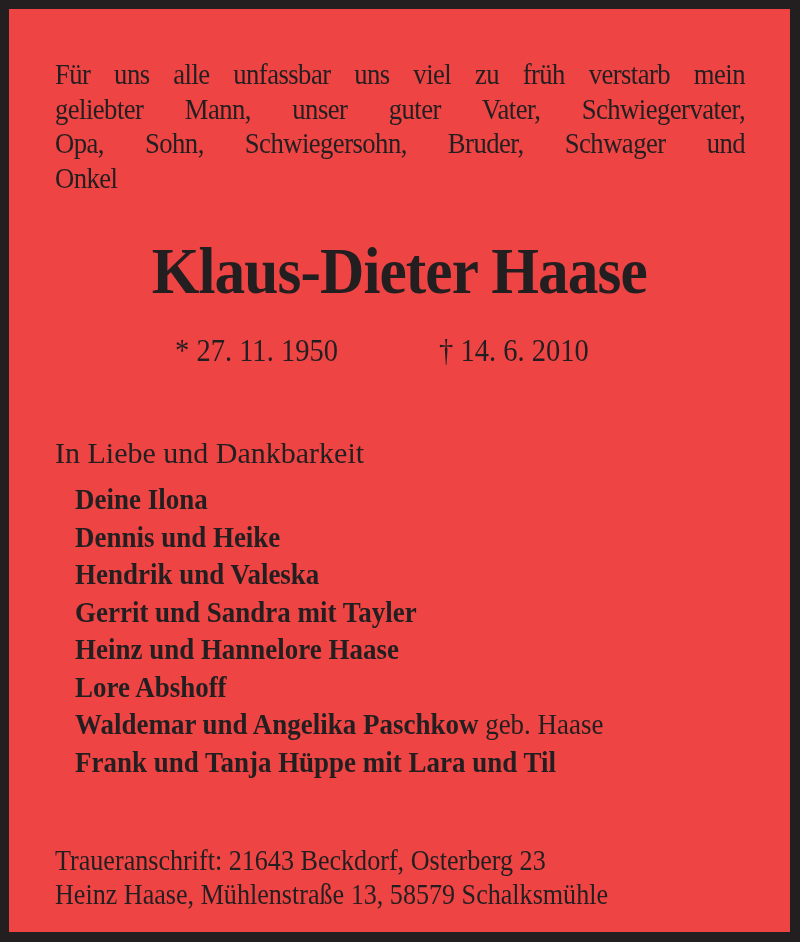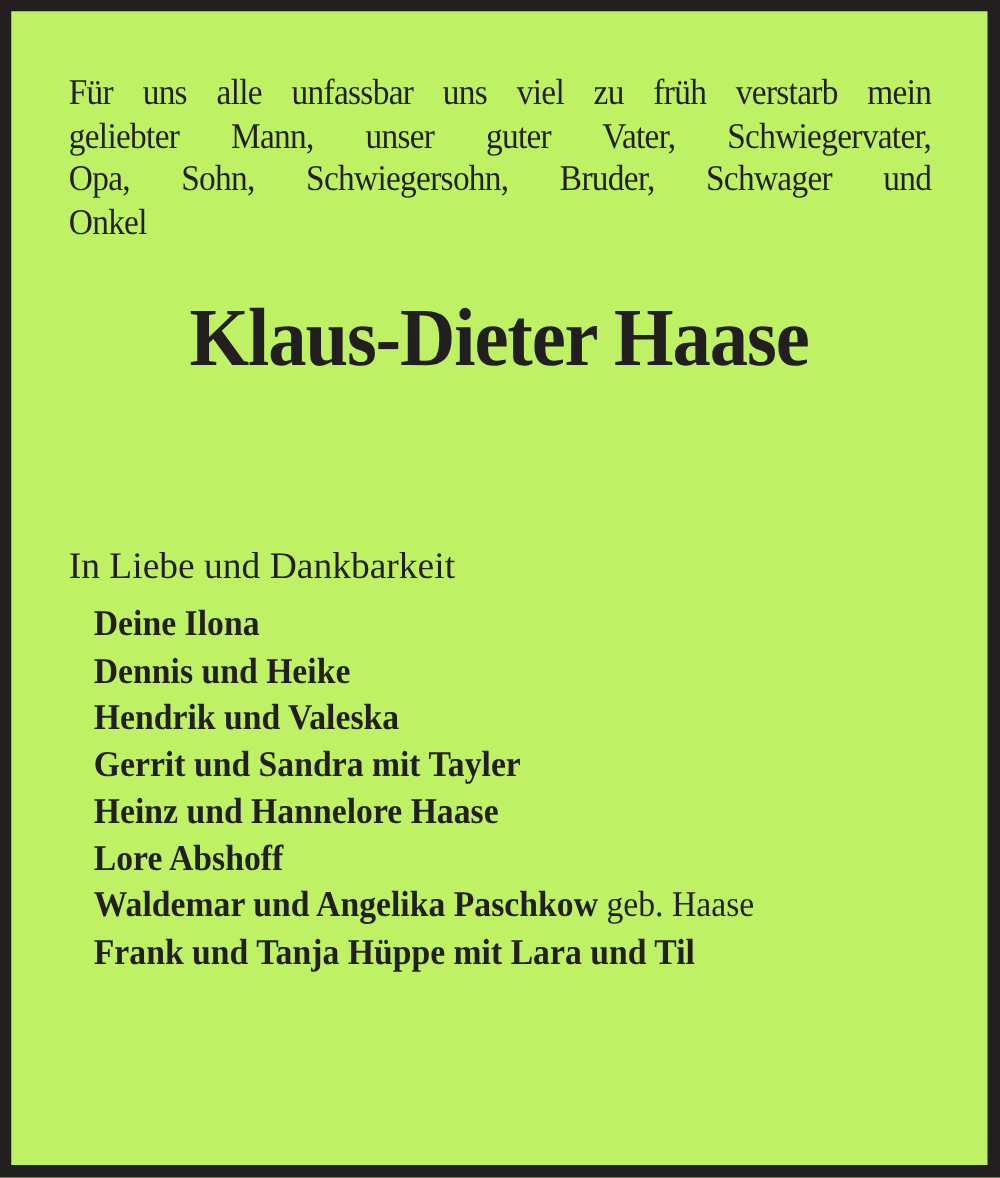--- a/index.html
+++ b/index.html
@@ -2,21 +2,21 @@
 <html><head>
 <meta charset="utf-8">
 <style>
   html, body { margin: 0; padding: 0; }
   body {
     width: 800px; height: 942px; background: #231f20;
     position: relative; overflow: hidden;
   }
   .page {
     position: absolute; left: 9px; top: 9px; width: 781px; height: 923px;
-    background: #bef264; box-sizing: border-box;
+    background: #ef4444; box-sizing: border-box;
     font-family: "Liberation Serif", "DejaVu Serif", serif;
     color: #231f20;
   }
   .intro {
     position: absolute; left: 46px; top: 48px; width: 690px;
     font-size: 29px; line-height: 34.5px; text-align: justify;
     letter-spacing: -0.6px; word-spacing: 0px;
     transform: scaleX(0.92); transform-origin: left top;
     width: 750px;
   }
@@ -59,28 +59,36 @@
     <span class="line">Für uns alle unfassbar uns viel zu früh verstarb mein</span>
     <span class="line">geliebter Mann, unser guter Vater, Schwiegervater,</span>
     <span class="line">Opa, Sohn, Schwiegersohn, Bruder, Schwager und</span>
     <span class="line last">Onkel</span>
   </div>
 
   <div class="name">
     <span>Klaus-Dieter Haase</span>
   </div>
 
+  <div class="dates">
+    <span class="birth"><span>*</span> <span>27. 11. 1950</span></span>
+    <span class="death"><span>†</span> <span>14. 6. 2010</span></span>
+  </div>
 
   <div class="dank">In Liebe und Dankbarkeit</div>
 
   <div class="family">
     <span class="member"><span>Deine Ilona</span></span>
     <span class="member"><span>Dennis und Heike</span></span>
     <span class="member"><span>Hendrik und Valeska</span></span>
     <span class="member"><span>Gerrit und Sandra mit Tayler</span></span>
     <span class="member"><span>Heinz und Hannelore Haase</span></span>
     <span class="member"><span>Lore Abshoff</span></span>
     <span class="member"><span>Waldemar und Angelika Paschkow</span><span class="suffix"> geb. Haase</span></span>
     <span class="member"><span>Frank und Tanja Hüppe mit Lara und Til</span></span>
   </div>
 
+  <div class="address">
+    <span class="line">Traueranschrift: 21643 Beckdorf, Osterberg 23</span>
+    <span class="line">Heinz Haase, Mühlenstraße 13, 58579 Schalksmühle</span>
+  </div>
 
 </div>
 
 </body></html>

